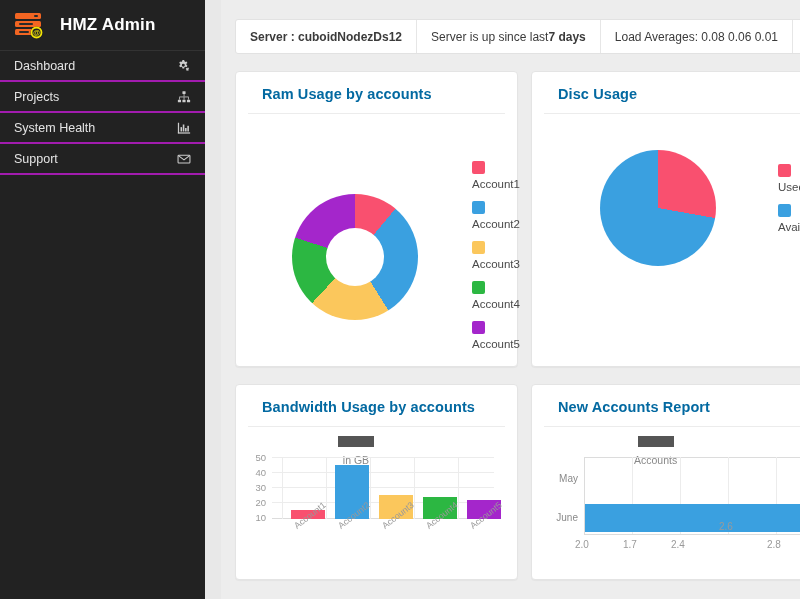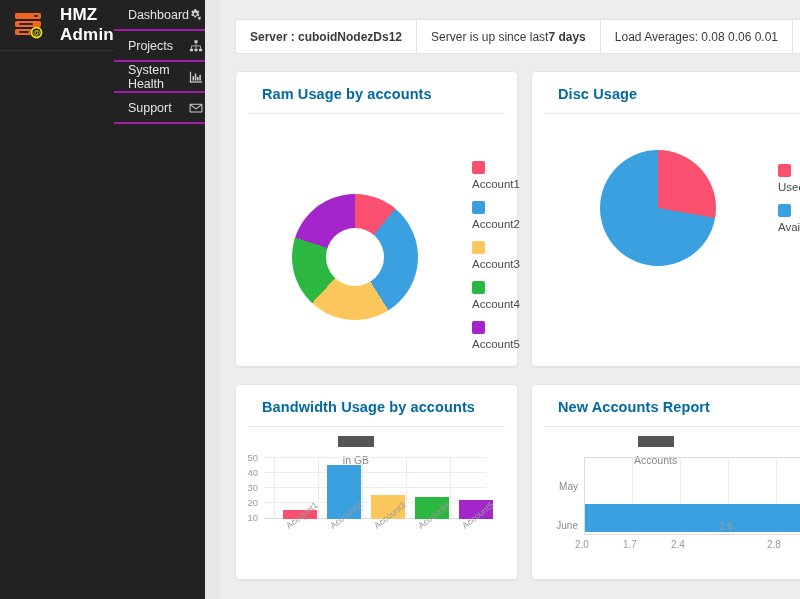--- a/index.html
+++ b/index.html
@@ -6,21 +6,21 @@
   html, body {
     width:800px; height:599px;
     font-family:"Liberation Sans", sans-serif;
     background:#f2f2f2; overflow:hidden;
   }
   .app { display:flex; width:800px; height:599px; }
 
   
   .sidebar {
     width:205px; height:599px; background:#222222;
-    flex:0 0 205px; display:flex; flex-direction:row;
+    flex:0 0 205px; display:flex; flex-direction:column;
   }
   .brand {
     height:51px; display:flex; align-items:center; gap:10px;
     padding:0 0 0 12px; border-bottom:1px solid #333;
   }
   .brand-logo { width:38px; height:32px; position:relative; flex:0 0 38px; }
   .brand-title { color:#ffffff; font-size:17px; font-weight:bold; letter-spacing:.2px; }
 
   .nav { display:flex; flex-direction:column; }
   .nav-item {
@@ -90,21 +90,21 @@
   .ytick { position:absolute; font-size:9.5px; color:#9a9a9a; text-align:right; width:16px; }
   .vbar { position:absolute; bottom:0; }
   .xlab {
     position:absolute; font-size:9px; color:#999;
     transform:rotate(-38deg); transform-origin:left top; white-space:nowrap;
   }
 
   
   .hbar-plot { position:absolute; }
   .hbar { position:absolute; background:#3aa0e0; }
-  .hlab { position:absolute; font-size:10px; color:#8a8a8a; text-align:right; width:34px;margin-top:8px; }
+  .hlab { position:absolute; font-size:10px; color:#8a8a8a; text-align:right; width:34px; }
   .xtick { position:absolute; font-size:10px; color:#9a9a9a; }
 </style>
 </head>
 <body>
 
 <div class="app">
 
   <div class="sidebar">
     <div class="brand">
       <span class="brand-logo">
@@ -262,21 +262,21 @@
 
         <div class="card short">
           <div class="card-title">Bandwidth Usage by accounts</div>
           <div class="card-body">
 
             <div class="chart-legend" style="left:102px; top:9px;">
               <span class="sw"></span>
               <span class="lb">in GB</span>
             </div>
 
-            <div class="vbar-plot" style="left:28px; top:30px; width:222px; height:62px;">
+            <div class="vbar-plot" style="left:36px; top:30px; width:222px; height:62px;">
 
               <span class="gridline" style="left:0;top:0;width:100%;height:1px;"></span>
               <span class="gridline" style="left:0;top:15px;width:100%;height:1px;"></span>
               <span class="gridline" style="left:0;top:30px;width:100%;height:1px;"></span>
               <span class="gridline" style="left:0;top:45px;width:100%;height:1px;"></span>
               <span class="gridline" style="left:0;top:61px;width:100%;height:1px;background:#dcdcdc;"></span>
               <span class="gridline" style="left:10px;top:0;width:1px;height:62px;"></span>
               <span class="gridline" style="left:54px;top:0;width:1px;height:62px;"></span>
               <span class="gridline" style="left:98px;top:0;width:1px;height:62px;"></span>
               <span class="gridline" style="left:142px;top:0;width:1px;height:62px;"></span>

